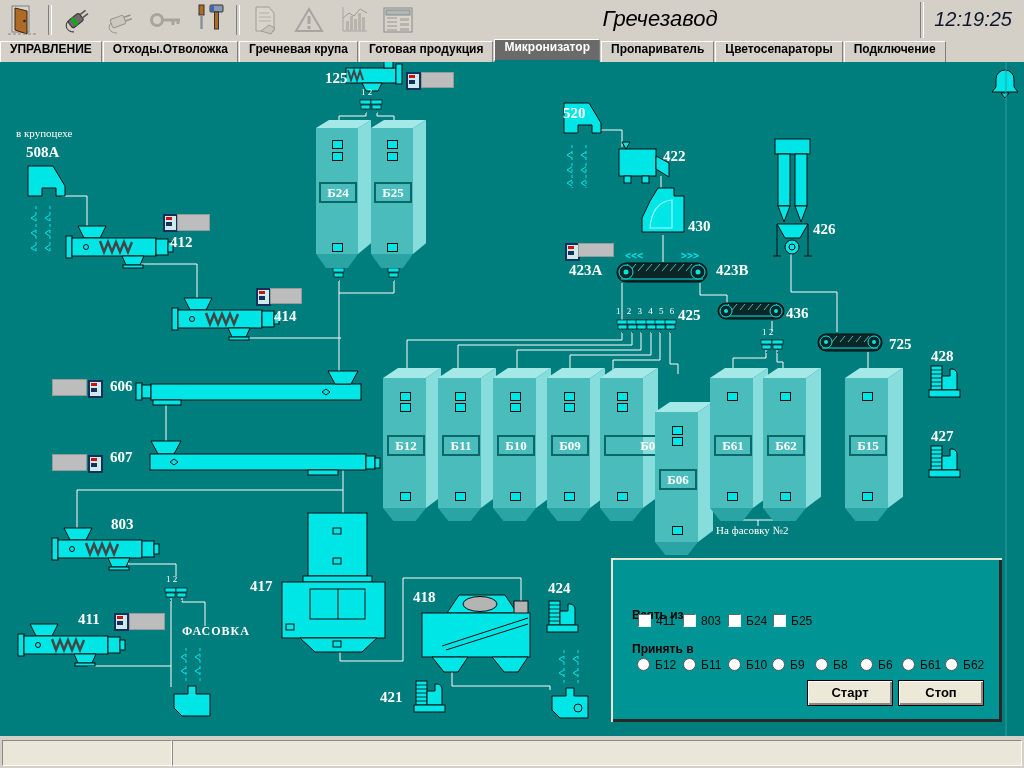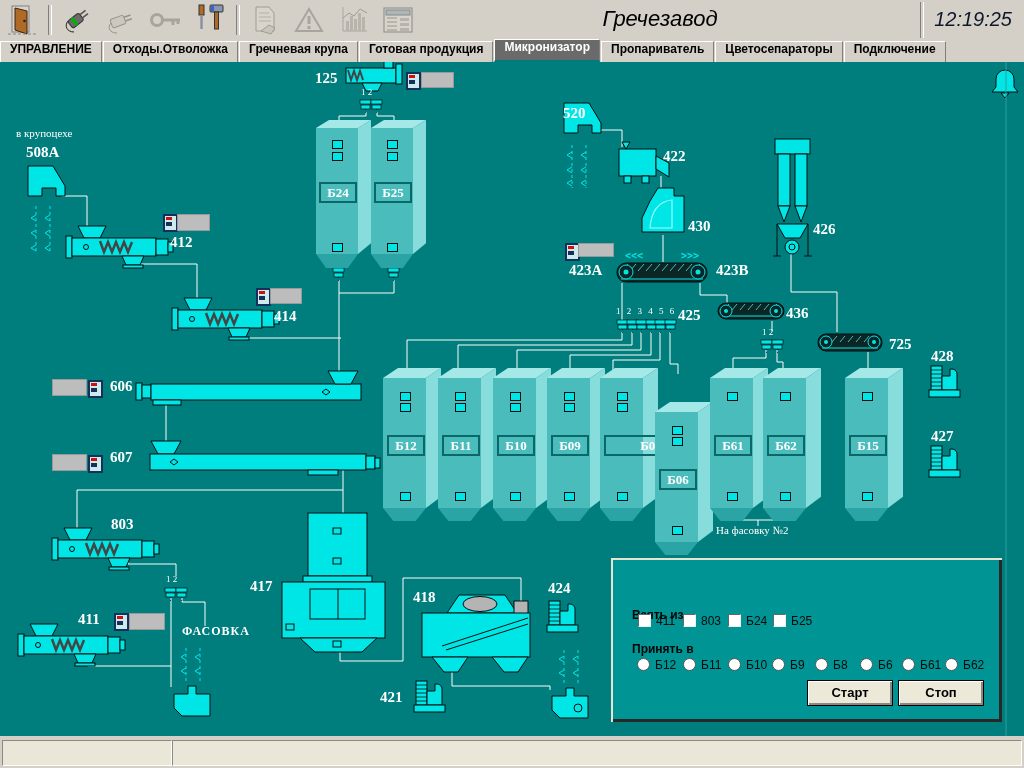--- a/index.html
+++ b/index.html
@@ -443,21 +443,21 @@
         <div class="face" style="left: 0px; top: 134px; width: 42px; height: 14px; background: rgb(42, 164, 164); clip-path: polygon(0px 0px, 100% 0px, 76% 100%, 24% 100%);"></div>
         <div class="sens" style="left: 16px; top: 20px;"></div>
         <div class="sens" style="left: 16px; top: 32px;"></div>
         <div class="sens" style="left: 16px; top: 123px;"></div>
         <div class="bin-label" style="left: 3px; top: 62px; width: 34px; height: 17px; line-height: 17px;">Б25</div>
       </div>
     </div>
   <div id="labels-layer">
       <div class="lbl-note" style="left: 16px; top: 127px;">в крупоцехе</div>
       <div class="lbl-eq" style="left: 26px; top: 144px;">508А</div>
-      <div class="lbl-eq" style="left: 315px; top: 70px; text-align: right;">125</div>
+      <div class="lbl-eq" style="left: 325px; top: 70px; text-align: right;">125</div>
       <div class="lbl-eq" style="left: 170px; top: 234px;">412</div>
       <div class="lbl-eq" style="left: 274px; top: 308px;">414</div>
       <div class="lbl-eq" style="left: 110px; top: 378px;">606</div>
       <div class="lbl-eq" style="left: 110px; top: 449px;">607</div>
       <div class="lbl-eq" style="left: 111px; top: 516px;">803</div>
       <div class="lbl-eq" style="left: 78px; top: 611px;">411</div>
       <div class="lbl-pack" style="left: 182px; top: 624px;">ФАСОВКА</div>
       <div class="lbl-eq" style="left: 250px; top: 578px;">417</div>
       <div class="lbl-eq" style="left: 413px; top: 589px;">418</div>
       <div class="lbl-eq" style="left: 380px; top: 689px;">421</div>

